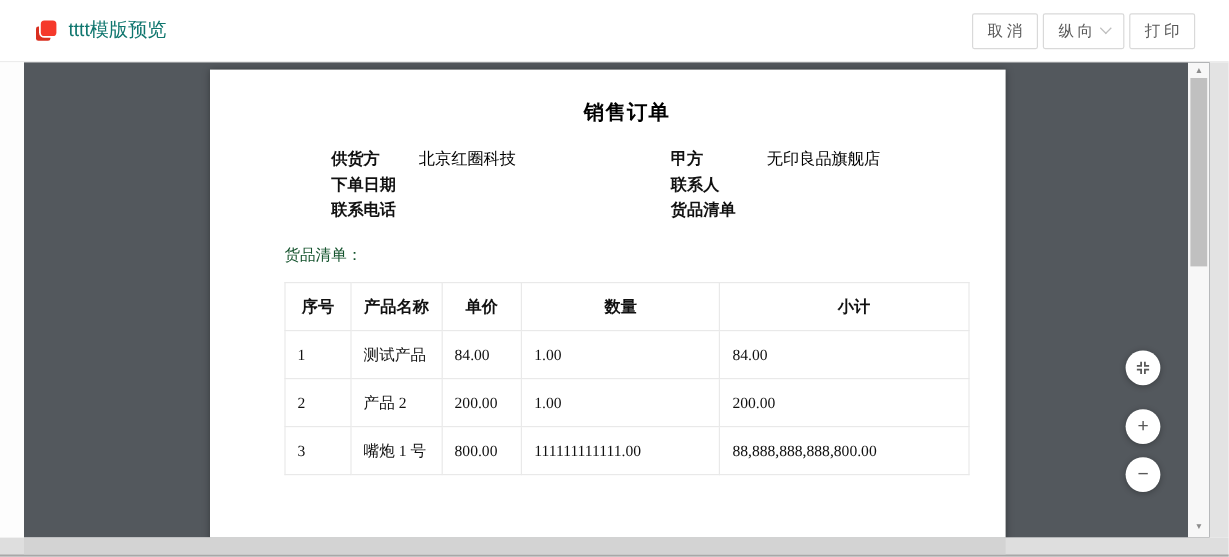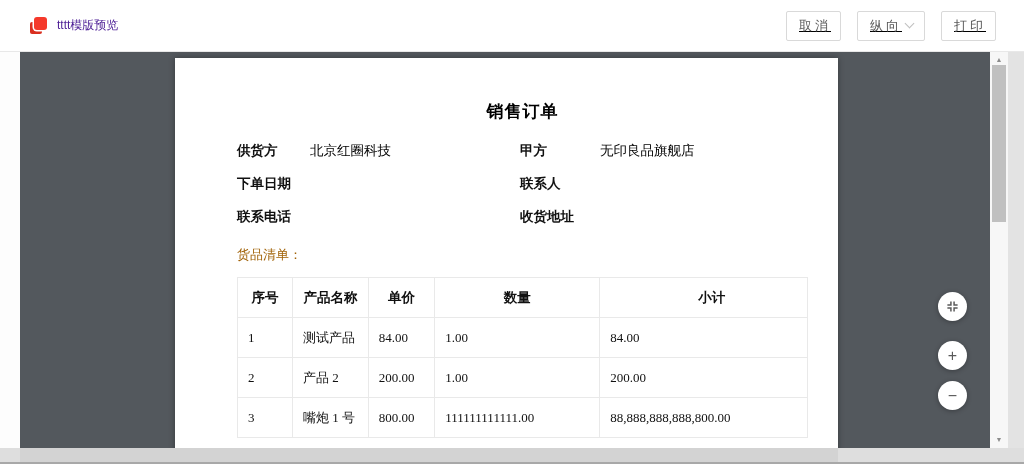--- a/index.html
+++ b/index.html
@@ -8,51 +8,51 @@
 
   
   .topbar { height:52px; display:flex; align-items:center;
             padding:0 28px 0 30px; background:#fff;
             border-bottom:1px solid #e8e8e8; }
   .logo { position:relative; width:17px; height:17px; margin-right:10px; flex:0 0 auto; }
   .logo .back  { position:absolute; left:0; bottom:0; width:12px; height:12px;
                  background:#d92f1f; border-radius:2px; }
   .logo .front { position:absolute; right:0; top:0; width:13px; height:13px;
                  background:#f5392b; border-radius:3px; box-shadow:0 0 0 1.5px #fff; }
-  .topbar-title { font-size:12px; color:#4c1d95; }
-  .topbar-actions { margin-left:auto; display:flex; align-items:center; gap:16px;text-decoration:underline; }
+  .topbar-title { font-size:16px; color:#0f766e; }
+  .topbar-actions { margin-left:auto; display:flex; align-items:center; gap:4px; }
   .btn { height:30px; padding:0 9px 0 12px; background:#fff;
          border:1px solid #d9d9d9; border-radius:2px; font-size:13px;
          color:#595959; letter-spacing:3px; display:inline-flex;
          align-items:center; cursor:pointer;
          font-family:"Liberation Sans", sans-serif; }
   .chev { width:7px; height:7px; border-right:1.4px solid #bfbfbf;
           border-bottom:1.4px solid #bfbfbf; transform:rotate(45deg);
           margin:-4px 2px 0 4px; display:inline-block; }
 
   
   .stage { display:flex; height:396px; }
   .stage-left  { width:20px; background:#fdfdfd; }
   .stage-right { width:16px; background:#e3e3e3; }
   .preview { position:relative; flex:1; background:#53585d; overflow:hidden; }
 
   
   .doc { position:absolute; left:155px; top:6px; width:663px; height:480px;
          background:#fff; padding:0 30px 0 62px; color:#111;
          font-family:"Liberation Serif", serif;
          box-shadow:0 0 6px rgba(0,0,0,.35); }
-  .doc-title { margin-top:42px; text-align:center; font-size:17px;
+  .doc-title { margin-top:24px; text-align:center; font-size:17px;
                font-weight:bold; letter-spacing:1px; color:#000; }
   .order-no { margin-top:17px; text-align:right; font-size:12.5px; color:#1a1a1a; }
   .fields { margin-top:20px; display:grid;
             grid-template-columns:73px 210px 80px 1fr;
-            row-gap:18px; font-size:13.5px; line-height:15px; }
+            row-gap:6px; font-size:13.5px; line-height:15px;margin-left:39px; }
   .flabel { font-weight:bold; color:#111; }
   .fvalue { color:#000000; }
-  .list-label { margin-top:22px; font-size:13px; color:#a16207; }
+  .list-label { margin-top:22px; font-size:13px; color:#14532d; }
 
   table.items { margin-top:13px; width:571px; border-collapse:collapse;
                 table-layout:fixed; font-size:13px; color:#111; }
   table.items th, table.items td { border:1px solid #e9e9e9; height:40px;
                 vertical-align:middle; }
   table.items th { font-weight:bold; text-align:center; font-size:13.5px; }
   table.items td { text-align:left; padding-left:10px; }
   .c0{width:53px;font-family:Liberation Mono, monospace;} .c1{width:73px;} .c2{width:64px;} .c3{width:159px;} .c4{width:200px;padding-left:16px;}
 
   
@@ -120,21 +120,21 @@
         <span class="flabel">甲方</span>
         <span class="fvalue">无印良品旗舰店</span>
 
         <span class="flabel">下单日期</span>
         <span class="fvalue"></span>
         <span class="flabel">联系人</span>
         <span class="fvalue"></span>
 
         <span class="flabel">联系电话</span>
         <span class="fvalue"></span>
-        <span class="flabel">收货地址</span>
+        <span class="flabel">货品清单</span>
       </div>
 
       <div class="list-label">货品清单：</div>
 
       <table class="items">
         <thead>
           <tr>
             <th class="c0">序号</th>
             <th class="c1">产品名称</th>
             <th class="c2">单价</th>

